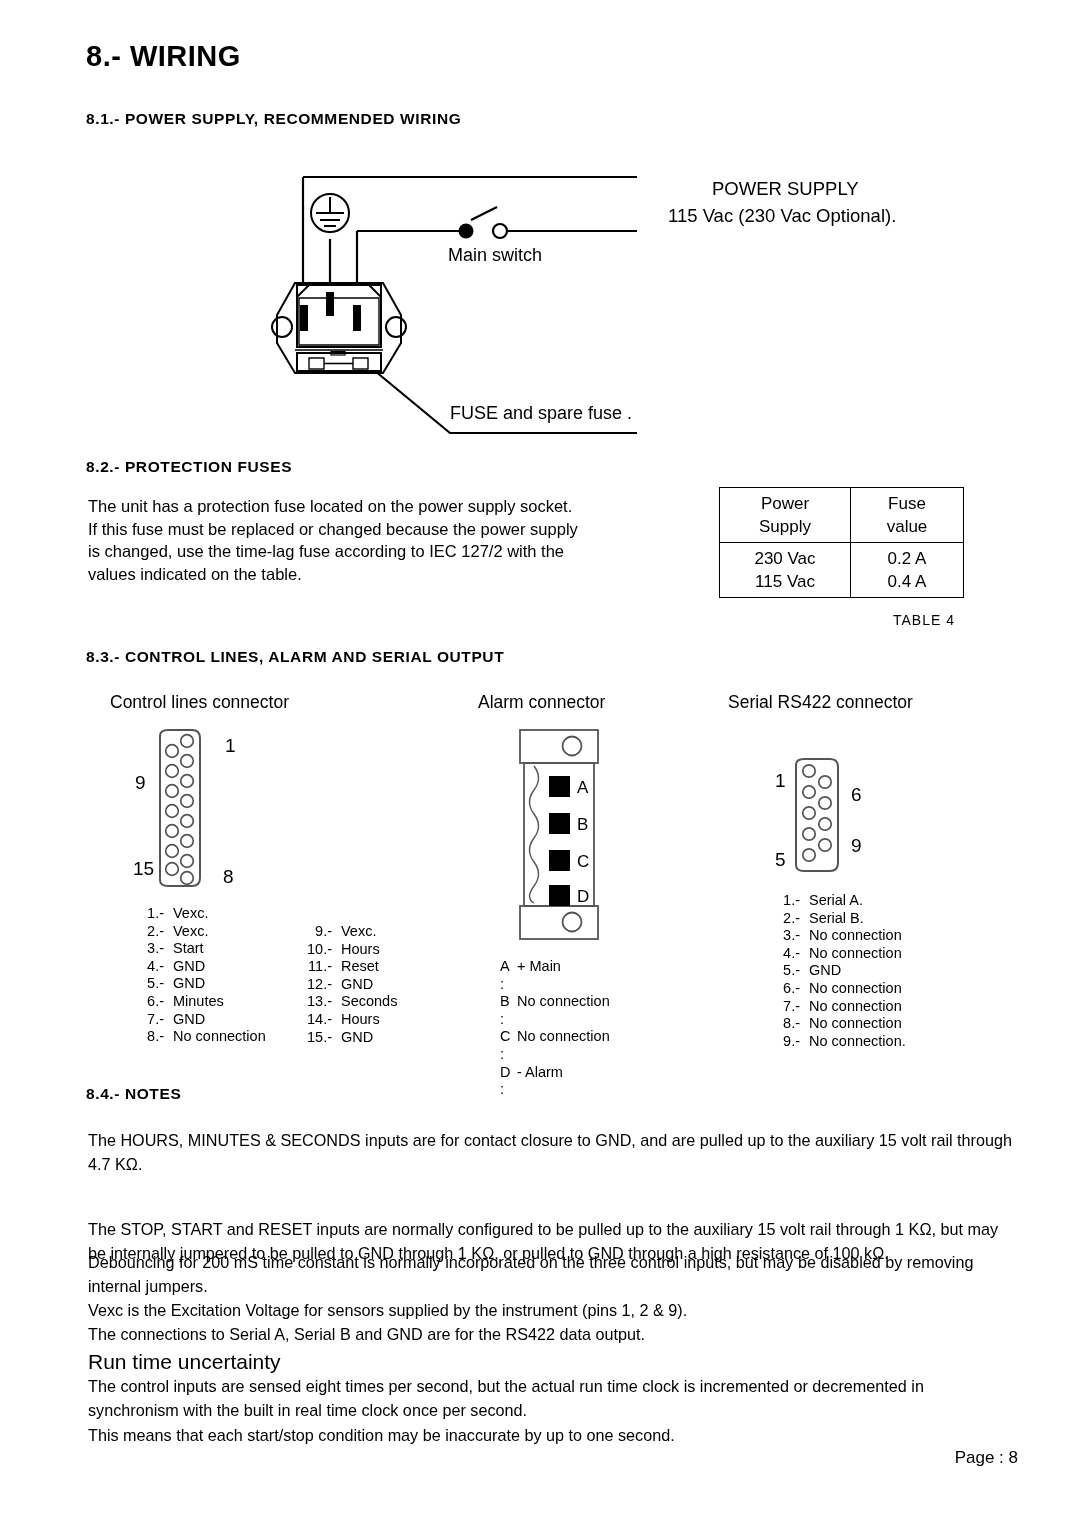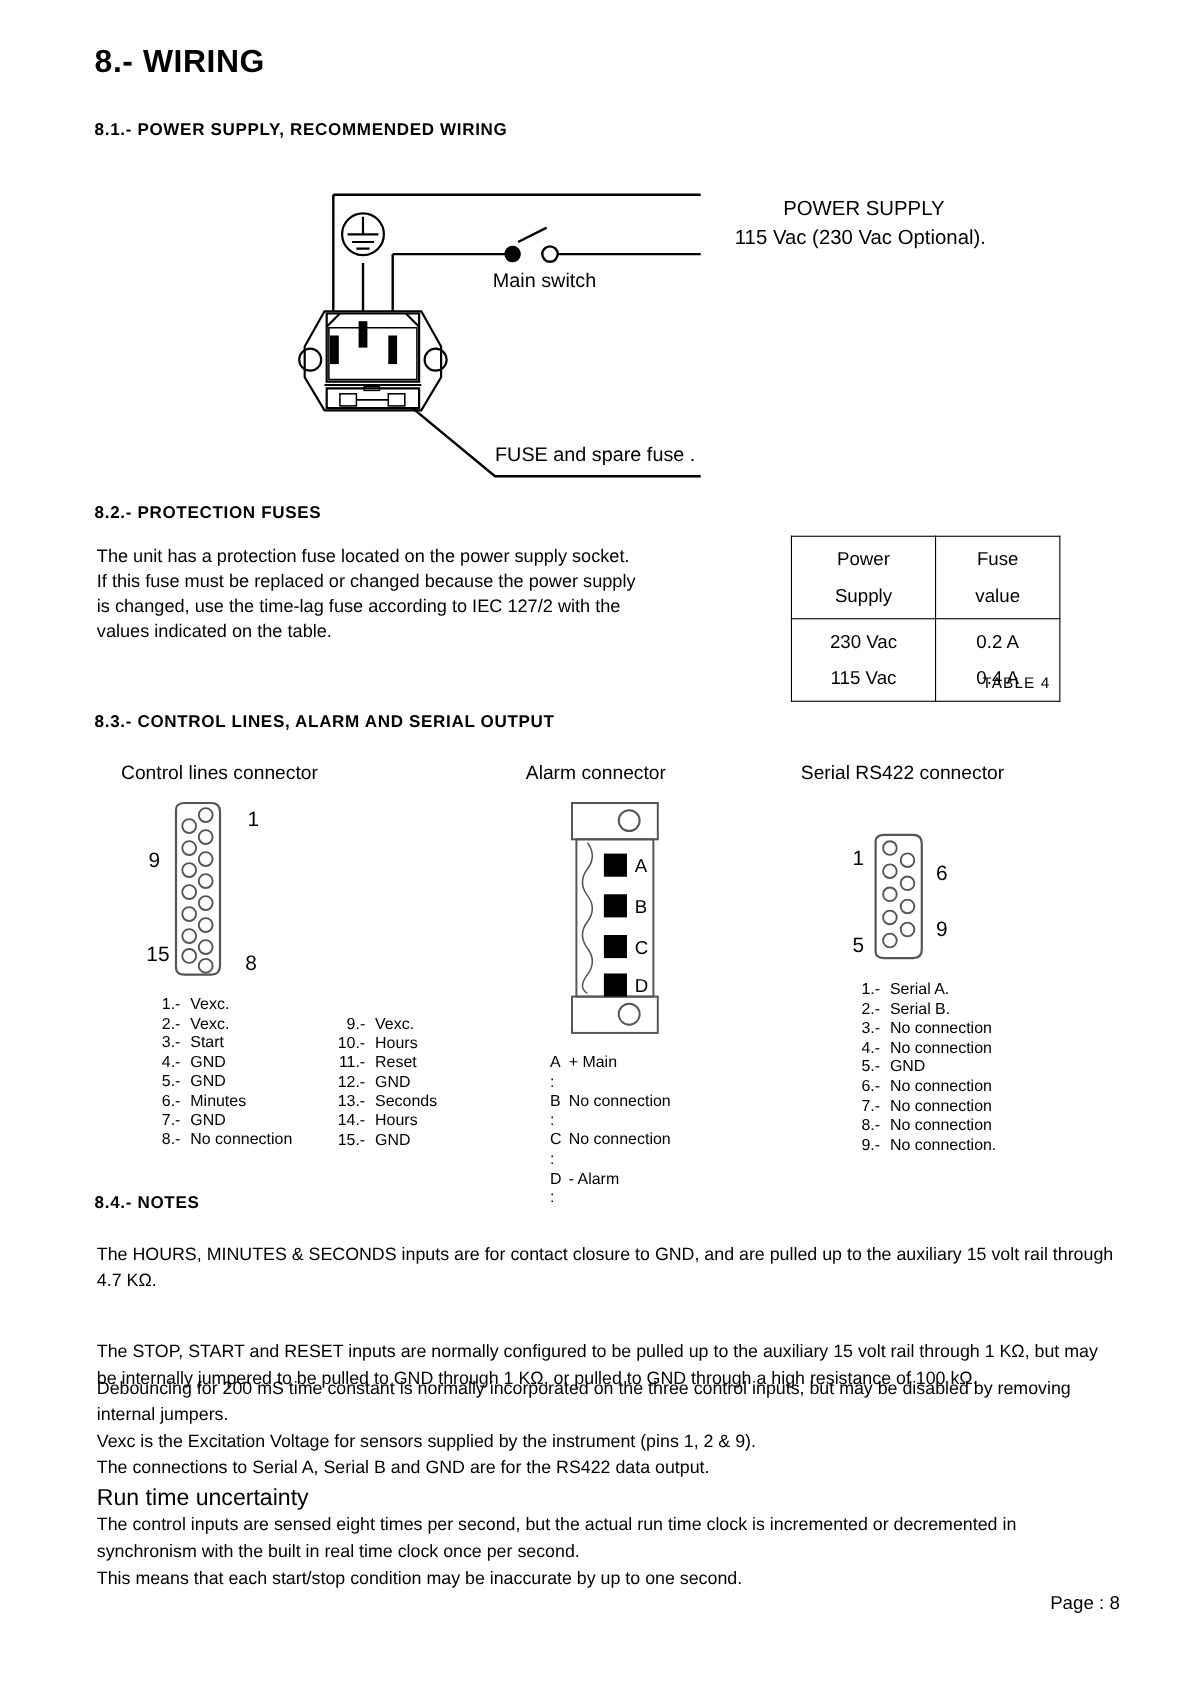--- a/index.html
+++ b/index.html
@@ -51,21 +51,21 @@
   #lblPS1{left:712px;top:178px;font-size:18.5px;}
   #lblPS2{left:668px;top:205px;font-size:18.5px;}
 
   
   #fuseTable{
     position:absolute;left:719px;top:487px;
     border-collapse:collapse;font-size:17px;
   }
   #fuseTable td{
     border:1.6px solid #000;padding:4px 10px;text-align:center;
-    line-height:33px;white-space:pre-line;
+    line-height:23px;white-space:pre-line;
   }
   #fuseTable td.c1{width:110px;}
   #fuseTable td.c2{width:92px;}
   #tableCap{position:absolute;left:893px;top:612px;font-size:14px;letter-spacing:1px;}
 
   
   .conn-title{position:absolute;font-size:17.5px;}
   #ctCtrl{left:110px;top:692px;}
   #ctAlarm{left:478px;top:692px;}
   #ctSerial{left:728px;top:692px;}

